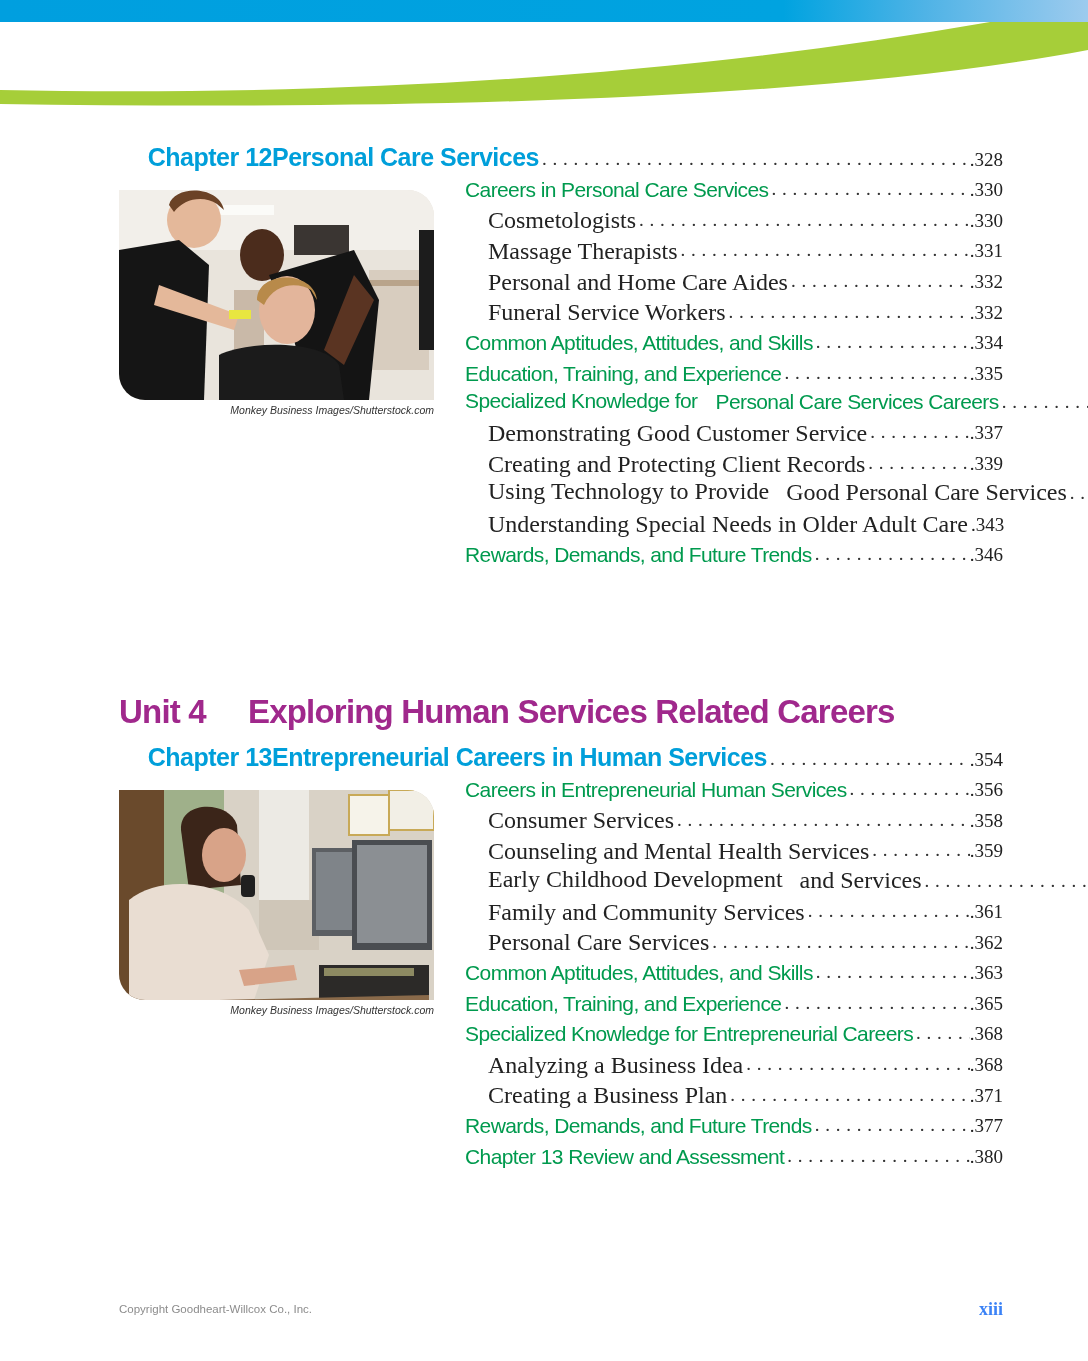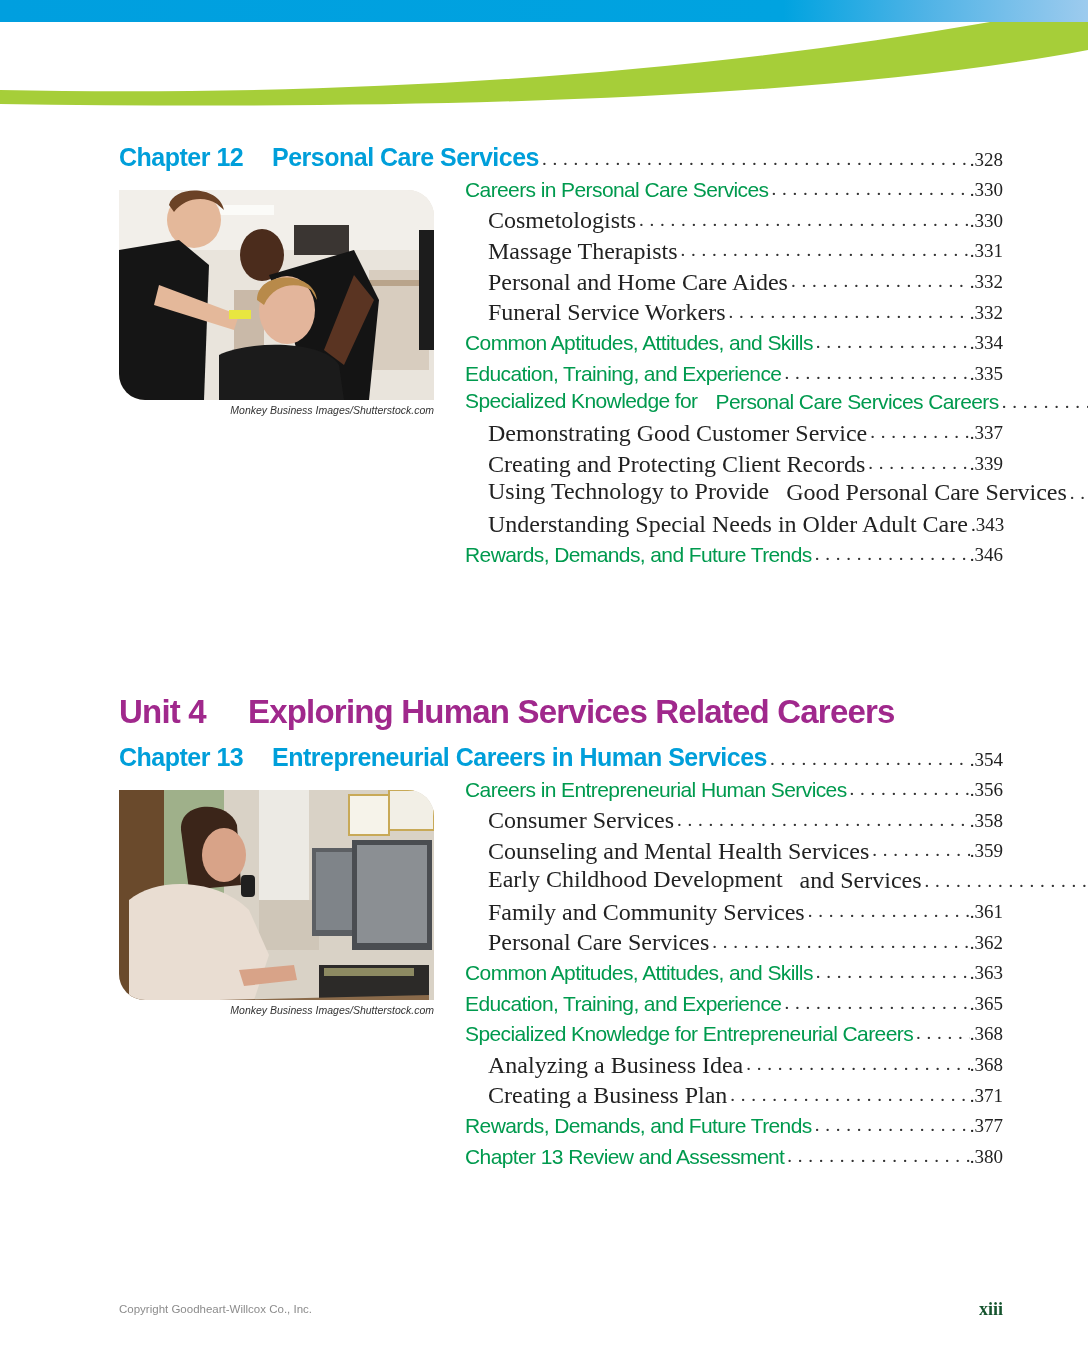--- a/index.html
+++ b/index.html
@@ -2,21 +2,21 @@
 <html><head>
 <meta charset="utf-8">
 <style>
   html, body { margin: 0; padding: 0; background: #ffffff; }
   body { width: 1088px; height: 1361px; position: relative; overflow: hidden; font-family: "Liberation Serif", serif; }
 
   .banner { position: absolute; left: 0; top: 0; width: 1088px; height: 110px; }
   .banner svg { display: block; }
 
   .chapter-row { position: absolute; left: 119px; right: 85px; display: flex; align-items: baseline; white-space: nowrap; }
-  .chapter-num { color: #009fda; font-family: "Liberation Sans", sans-serif; font-weight: bold; font-size: 25px; letter-spacing: -0.5px; width: 153px; flex: none; }
+  .chapter-num { color: #009fda; font-family: "Liberation Sans", sans-serif; font-weight: bold; font-size: 25px; letter-spacing: -0.5px; width: 153px; flex: none; text-align: right; }
   .chapter-title { color: #009fda; font-family: "Liberation Sans", sans-serif; font-weight: bold; font-size: 25px; letter-spacing: -0.5px; flex: none; }
   .unit-row { position: absolute; left: 119px; top: 693px; display: flex; align-items: baseline; white-space: nowrap; }
   .unit-num { color: #a0288c; font-family: "Liberation Sans", sans-serif; font-weight: bold; font-size: 33px; letter-spacing: -0.8px; width: 129px; flex: none; }
   .unit-title { color: #a0288c; font-family: "Liberation Sans", sans-serif; font-weight: bold; font-size: 33px; letter-spacing: -0.8px; }
 
   .leader { flex: 1 1 auto; overflow: hidden; color: #333; font-family: "Liberation Serif", serif; font-size: 19px; letter-spacing: 3.2px; margin-left: 3px; position: relative; top: -1px; }
   .leader::before { content: ". . . . . . . . . . . . . . . . . . . . . . . . . . . . . . . . . . . . . . . . . . . . . . . . . . . . . . . . . . . . . . . . . . . . . . . . . . . . . . . . . . . . . . . . . . . . ."; letter-spacing: 0; word-spacing: 1px; }
   .page { flex: none; color: #222; font-family: "Liberation Serif", serif; font-size: 19px; }
 
   .toc { position: absolute; left: 465px; right: 85px; }
@@ -30,21 +30,21 @@
   .lvl1 .line2 { padding-left: 18px; }
   .lvl2 .line2 { padding-left: 17px; }
   .two-line .label-l1 { line-height: 24px; }
   .two-line .line2 { line-height: 26px; }
 
   .photo { position: absolute; left: 119px; width: 315px; height: 210px; border-radius: 0 26px 0 26px; overflow: hidden; }
   .photo svg { display: block; }
   .credit { position: absolute; left: 119px; width: 315px; text-align: right; font-family: "Liberation Sans", sans-serif; font-style: italic; font-size: 10.5px; color: #333; }
 
   .footer-copy { position: absolute; left: 119px; top: 1303px; font-family: "Liberation Sans", sans-serif; font-size: 11.5px; color: #8c8c8c; }
-  .footer-page { position: absolute; right: 85px; top: 1299px; font-family: "Liberation Serif", serif; font-weight: bold; font-size: 18px; color: #14532d; }
+  .footer-page { position: absolute; right: 85px; top: 1299px; font-family: "Liberation Serif", serif; font-weight: bold; font-size: 18px; color: #3b82f6; }
 </style>
 </head>
 <body>
 
 <div class="banner">
   <svg width="1088" height="110" viewBox="0 0 1088 110">
     <defs>
       <linearGradient id="bg-blue" x1="0" y1="0" x2="1" y2="0">
         <stop offset="0" stop-color="#009fdf"></stop>
         <stop offset="0.72" stop-color="#00a3e0"></stop>

